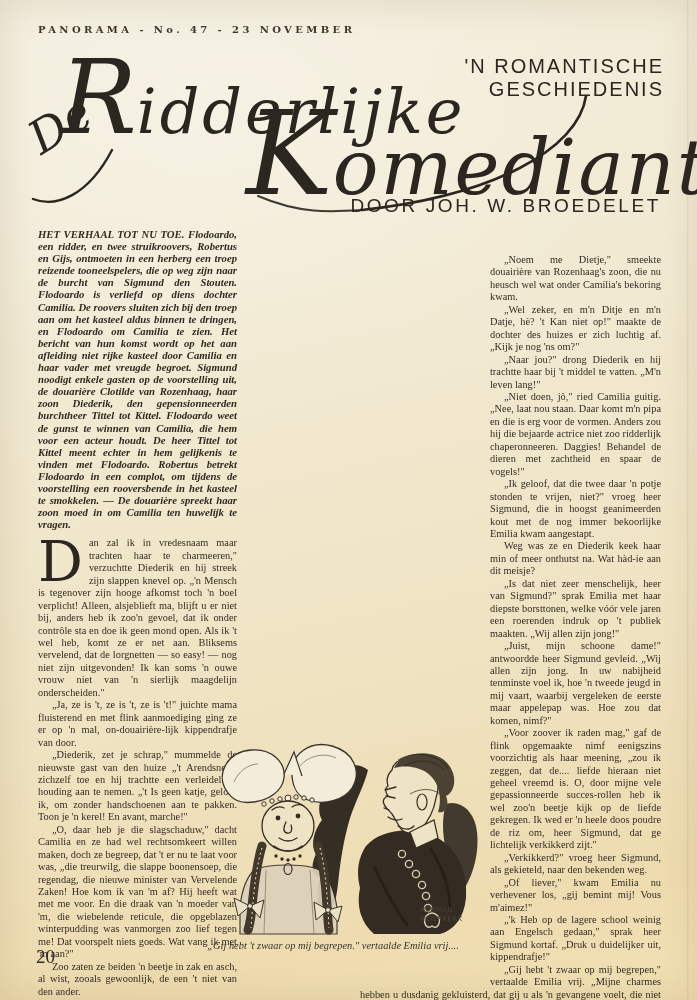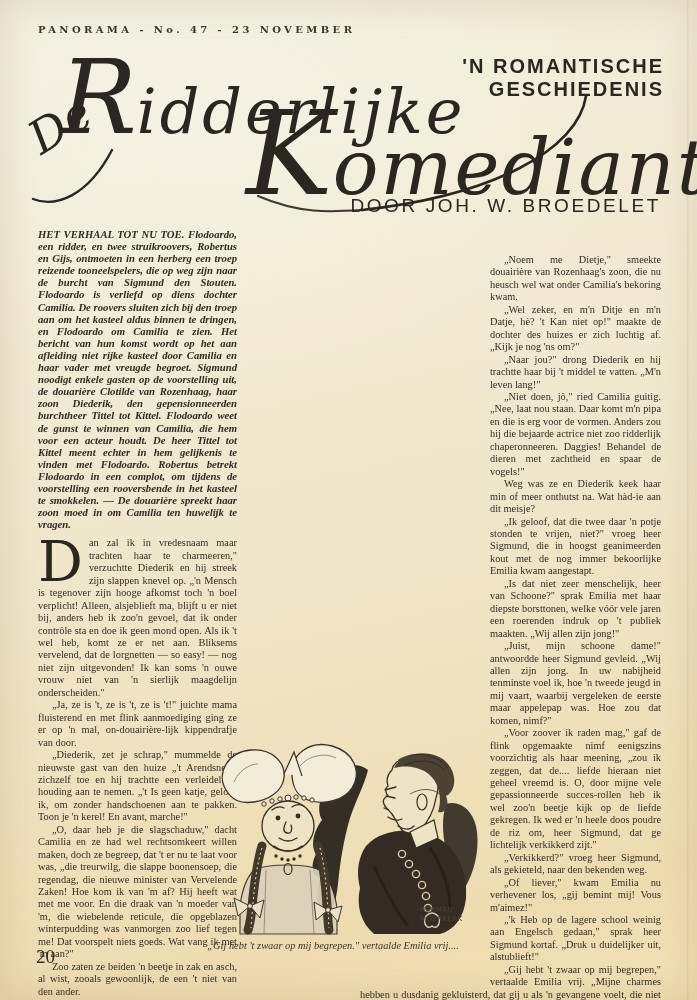--- a/index.html
+++ b/index.html
@@ -10,21 +10,21 @@
       linear-gradient(168deg,#f3eedd 0%,#f1e9d1 38%,#efe2c0 68%,#eedcb0 88%,#f2e1b4 100%);
     font-family:"Liberation Serif",serif;color:#332d25;
     box-shadow:inset 0 0 40px rgba(120,95,50,0.18);
   }
   .edge-crease{position:absolute;right:8px;top:0;width:2px;height:1000px;
     background:linear-gradient(90deg,rgba(110,90,55,0.12),rgba(110,90,55,0.02));}
   .masthead{position:absolute;left:38px;top:24px;font-family:"DejaVu Serif",serif;
     font-size:10px;font-weight:bold;letter-spacing:3.4px;color:#3d362b;}
   .kicker{position:absolute;right:33px;top:55px;text-align:right;
     font-family:"Liberation Sans",sans-serif;font-size:20px;line-height:23px;
-    letter-spacing:2px;color:#2b2620;font-weight:bold;}
+    letter-spacing:2px;color:#2b2620;}
   .byline{position:absolute;right:36px;top:195px;font-family:"Liberation Sans",sans-serif;
     font-size:19px;letter-spacing:2.6px;color:#2b2620;white-space:nowrap;text-align:right;}
   .t-de{position:absolute;left:28px;top:98px;font-style:italic;
     font-family:"DejaVu Serif",serif;font-size:46px;color:#2b2620;
     transform:rotate(-32deg);}
   .t-word{position:absolute;font-style:italic;font-family:"DejaVu Serif",serif;
     color:#2b2620;white-space:nowrap;}
   .t-r1{left:60px;top:38px;}
   .t-r1 .cap{font-size:102px;}
   .t-r1 .rest{font-size:62px;letter-spacing:3px;}
@@ -86,28 +86,28 @@
     <p>„Schoone Camilia!" lispte Diederik en hij trok een fluitmond en zette een gezicht, alsof-ie ergens 'n poëtische volle maan zag schijnen.</p>
 
   </div>
 
   <div class="col col-right">
     <div class="cut-r"></div>
     <p>„Noem me Dietje," smeekte douairière van Rozenhaag's zoon, die nu heusch wel wat onder Camilia's bekoring kwam.</p>
     <p>„Wel zeker, en m'n Ditje en m'n Datje, hè? 't Kan niet op!" maakte de dochter des huizes er zich luchtig af. „Kijk je nog 'ns om?"</p>
     <p>„Naar jou?" drong Diederik en hij trachtte haar bij 't middel te vatten. „M'n leven lang!"</p>
     <p>„Niet doen, jô," ried Camilia guitig. „Nee, laat nou staan. Daar komt m'n pipa en die is erg voor de vormen. Anders zou hij die bejaarde actrice niet zoo ridderlijk chaperonneeren. Daggies! Behandel de dieren met zachtheid en spaar de vogels!"</p>
+    <p>„Ik geloof, dat die twee daar 'n potje stonden te vrijen, niet?" vroeg heer Sigmund, die in hoogst geanimeerden kout met de nog immer bekoorlijke Emilia kwam aangestapt.</p>
     <p>Weg was ze en Diederik keek haar min of meer onthutst na. Wat hàd-ie aan dit meisje?</p>
-    <p>„Ik geloof, dat die twee daar 'n potje stonden te vrijen, niet?" vroeg heer Sigmund, die in hoogst geanimeerden kout met de nog immer bekoorlijke Emilia kwam aangestapt.</p>
-    <p>„Is dat niet zeer menschelijk, heer van Schoone?" sprak Emilia met haar diepste borsttonen, welke vóór vele jaren een roerenden indruk op 't publiek maakten. „Wij allen zijn jong!"</p>
+    <p>„Is dat niet zeer menschelijk, heer van Sigmund?" sprak Emilia met haar diepste borsttonen, welke vóór vele jaren een roerenden indruk op 't publiek maakten. „Wij allen zijn jong!"</p>
     <p>„Juist, mijn schoone dame!" antwoordde heer Sigmund gevleid. „Wij allen zijn jong. In uw nabijheid tenminste voel ik, hoe 'n tweede jeugd in mij vaart, waarbij vergeleken de eerste maar appelepap was. Hoe zou dat komen, nimf?"</p>
     <p>„Voor zoover ik raden mag," gaf de flink opgemaakte nimf eenigszins voorzichtig als haar meening, „zou ik zeggen, dat de.... liefde hieraan niet geheel vreemd is. O, door mijne vele gepassionneerde succes-rollen heb ik wel zoo'n beetje kijk op de liefde gekregen. Ik wed er 'n heele doos poudre de riz om, heer Sigmund, dat ge lichtelijk verkikkerd zijt."</p>
     <p>„Verkikkerd?" vroeg heer Sigmund, als gekieteld, naar den bekenden weg.</p>
     <p>„Of liever," kwam Emilia nu verhevener los, „gij bemint mij! Vous m'aimez!"</p>
-    <p>„'k Heb op de lagere school weinig aan Engelsch gedaan," sprak heer Sigmund kortaf. „Druk u duidelijker uit, alstublieft!"</p>
+    <p>„'k Heb op de lagere school weinig aan Engelsch gedaan," sprak heer Sigmund kortaf. „Druk u duidelijker uit, kippendrafje!"</p>
     <p>„Gij hebt 't zwaar op mij begrepen," vertaalde Emilia vrij. „Mijne charmes hebben u dusdanig gekluisterd, dat gij u als 'n gevangene voelt, die niet meer los kan komen. En ge snakt niet eens naar uw vrijheid. Uw heele wezen wenscht gij aan mijne voeten te leggen. Nogmaals: gij bemint mij!"</p>
 
   </div>
 
   <svg class="illustration" viewBox="0 0 294 198">
 
     <g>
       <path d="M132 48 C140 28 158 22 170 32 C166 48 158 62 152 80 C146 100 142 124 140 146 C138 164 134 176 126 182 C118 176 118 158 122 138 C114 140 112 128 118 116 C112 108 116 92 124 82 C118 72 122 56 132 48 Z" fill="#2a241c" opacity="0.95"></path>
       <path d="M248 66 C262 62 274 72 278 88 C282 106 278 128 270 144 C264 156 256 162 248 158 C244 146 246 128 248 112 C244 96 244 78 248 66 Z" fill="#2f2820" opacity="0.9"></path>
     </g>

